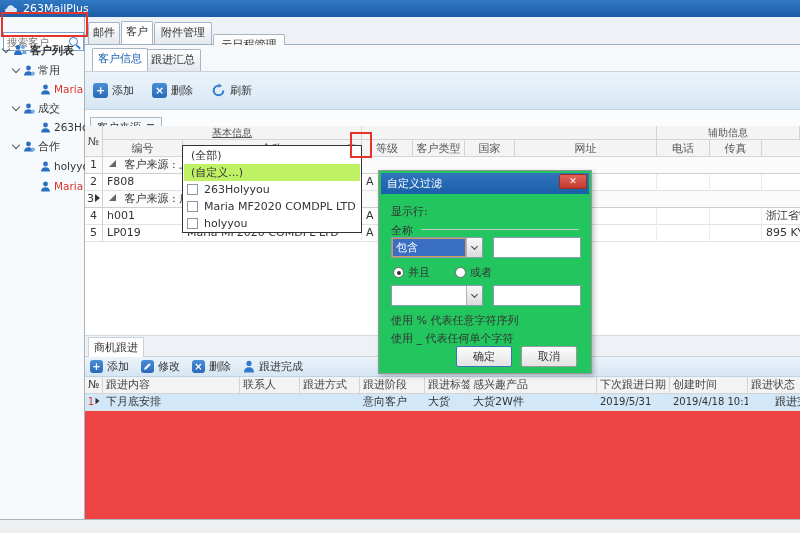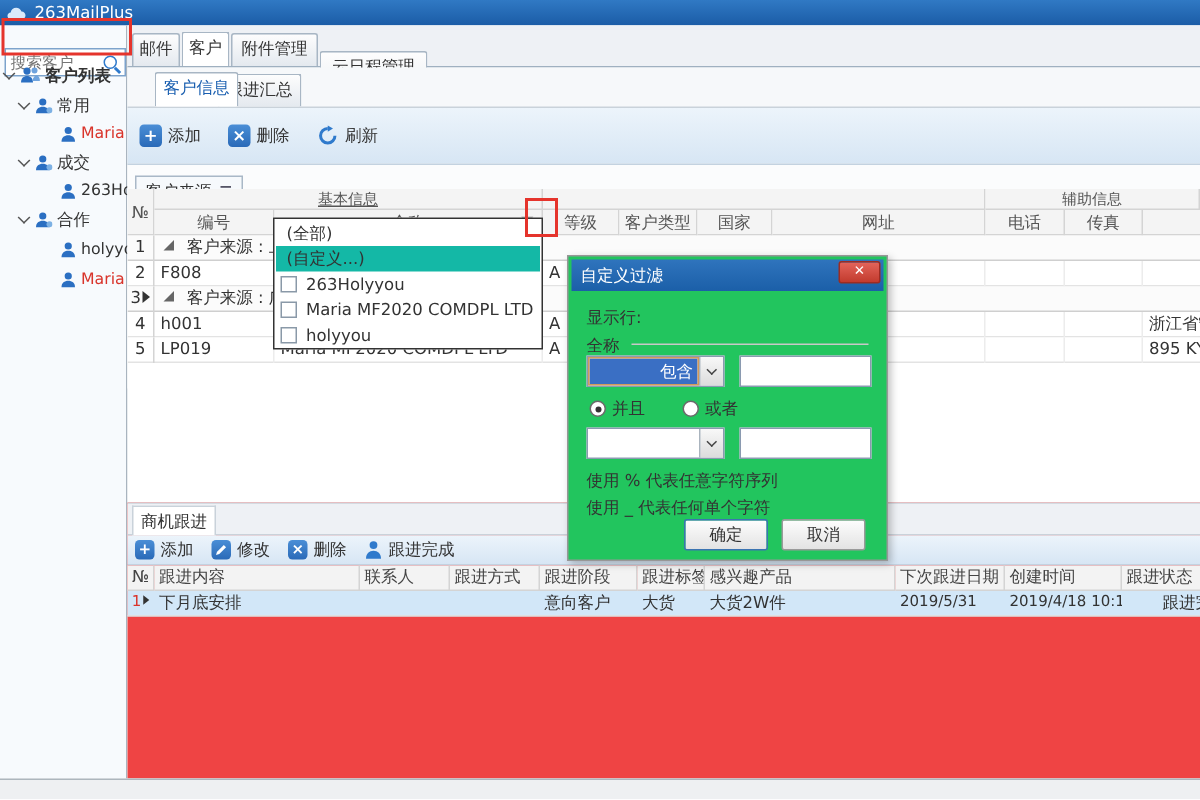--- a/index.html
+++ b/index.html
@@ -48,31 +48,31 @@
   .grow { position:absolute; left:0; width:715px; height:17px; border-bottom:1px solid #e3e3e3; background:#fff; }
   .grow.group { background:#fbfbfb; border-bottom:1px solid #cfcfcf; }
   .dcell { position:absolute; top:0; height:17px; line-height:16px; padding:0 4px; overflow:hidden; white-space:nowrap; border-right:1px solid #ececec; }
   .dcell.center { text-align:center; padding:0; }
   .tri-expand { display:inline-block; width:0; height:0; border-bottom:7px solid #666; border-left:7px solid transparent; margin:0 5px 1px 2px; }
   .focus-arrow { display:inline-block; width:0; height:0; border-left:5px solid #333; border-top:4px solid transparent; border-bottom:4px solid transparent; margin-left:1px; }
 
   
   #filtermenu { left:182px; top:145px; width:180px; height:88px; background:#fff; border:1px solid #333; z-index:20; }
   .fm-item { position:absolute; left:1px; width:176px; height:17px; line-height:17px; padding-left:7px; cursor:pointer; white-space:nowrap; }
-  .fm-item.sel { background:#14b8a6; }
+  .fm-item.sel { background:#bef264; }
   .fm-check { position:absolute; left:3px; top:3px; width:11px; height:11px; border:1px solid #8a99a8; background:#fff; }
   .fm-lbl { position:absolute; left:20px; top:0; }
 
   
   #dialog { left:378px; top:170px; width:214px; height:204px; background:#22c55e; border:1px solid #979797; box-shadow:2px 2px 5px rgba(0,0,0,.25); z-index:30; }
   #dlg-title { position:absolute; left:2px; top:2px; width:208px; height:21px; background:linear-gradient(#2f74bd,#1b5fa8); color:#fff; line-height:21px; padding-left:6px; }
   #dlg-close { position:absolute; right:4px; top:3px; width:28px; height:15px; background:linear-gradient(#e3645a,#c23b2e); border:1px solid #9c2c22; border-radius:2px; color:#fff; font-size:9px; line-height:13px; text-align:center; cursor:pointer; }
   .dlg-lbl { position:absolute; color:#333; }
   .dlg-line { position:absolute; border-top:1px solid #c8c8c8; }
-  .combo { position:absolute; width:92px; height:21px; border:1px solid #8a9ab0; background:#fff; display:flex;text-align:right; }
+  .combo { position:absolute; width:92px; height:21px; border:1px solid #8a9ab0; background:#fff; display:flex; }
   .combo .val { flex:1; margin:1px; padding:1px 3px; line-height:15px; overflow:hidden; }
   .combo .val.sel { background:#3a6fc4; color:#fff; outline:1px solid #d29a5a; }
   .combo .btn { width:16px; border-left:1px solid #aab4be; background:linear-gradient(#f8f8f8,#dcdcdc); display:flex; align-items:center; justify-content:center; }
   .combo .btn i { width:5px; height:5px; border-left:1.5px solid #444; border-bottom:1.5px solid #444; transform:rotate(-45deg); margin-top:-2px; }
   .dlg-input { position:absolute; width:88px; height:21px; border:1px solid #8a9ab0; background:#fff; font-family:inherit; font-size:11px; padding:0 3px; }
   .radio { position:absolute; display:flex; align-items:center; gap:4px; cursor:pointer; }
   .radio .rb { width:11px; height:11px; border:1px solid #6a6a6a; border-radius:50%; background:#fff; position:relative; flex:none; }
   .radio .rb.on::after { content:""; position:absolute; left:2.5px; top:2.5px; width:4px; height:4px; border-radius:50%; background:#333; }
   .dlg-btn { position:absolute; width:56px; height:21px; background:linear-gradient(#fdfdfd,#e3e3e3); border:1px solid #9a9a9a; border-radius:2px; text-align:center; line-height:19px; cursor:pointer; }
   .dlg-btn.primary { border:1px solid #3b74b2; }
@@ -196,21 +196,21 @@
   <div id="main" class="abs">
 
     <div class="tabstrip" style="top:0; height:28px;">
       <div class="tab" style="left:3px; width:32px; top:5px; height:22px;">邮件</div>
       <div class="tab active" style="left:36px; width:32px; top:4px; height:23px;">客户</div>
       <div class="tab" style="left:69px; width:58px; top:5px; height:22px;">附件管理</div>
       <div class="tab" style="left:128px; width:72px; top:5px; height:40px;margin-top:12px;">云日程管理</div>
     </div>
 
     <div class="tabstrip" style="top:28px; height:27px; background:#f6f8fa; border-bottom:1px solid #c9d2da;">
-      <div class="tab active subtab" style="left:18px; width:56px; top:3px; height:23px;">客户信息</div>
+      <div class="tab active subtab" style="left:7px; width:56px; top:3px; height:23px;">客户信息</div>
       <div class="tab subtab" style="left:60px; width:56px; top:4px; height:22px;">跟进汇总</div>
     </div>
 
     <div class="toolbar" style="top:55px; height:38px;">
       <div class="tb-item">
         <span class="sq-icon">+</span>
         <span>添加</span>
       </div>
       <div class="tb-item">
         <span class="sq-icon">×</span>

